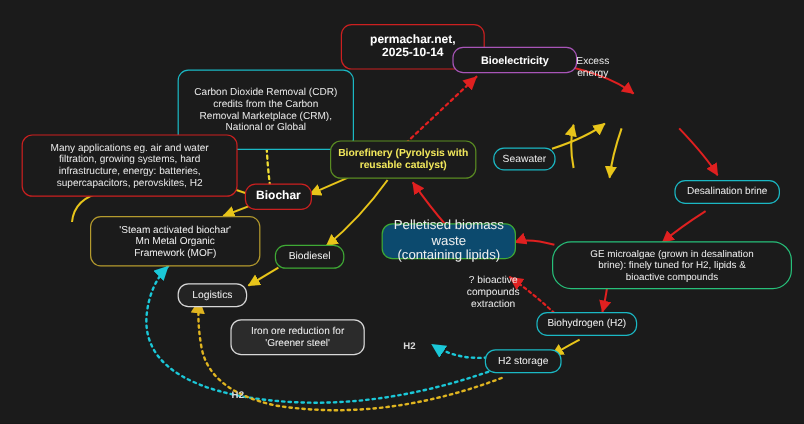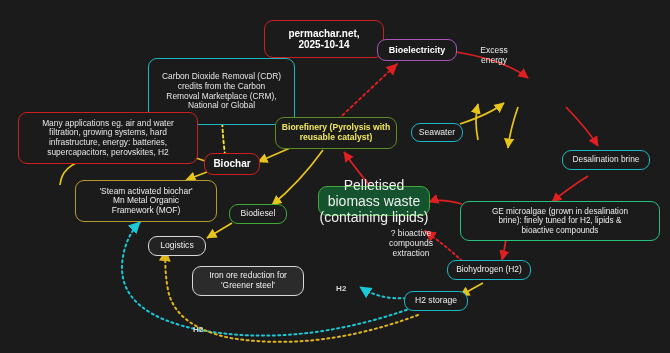--- a/index.html
+++ b/index.html
@@ -47,22 +47,22 @@
   .n-manyapps{border-color:#cc2020;background:#1b1b1b;color:#e6e6e6;font-size:8.4px;}
   .n-biorefinery{border-color:#5a8c22;background:#1b1b1b;color:#f2e85c;font-weight:bold;font-size:8.6px;}
   .n-rfd{border-color:#e0a0a8;background:#5a1418;color:#f6efb0;font-weight:bold;font-size:8.4px;}
   .n-seawater{border-color:#1bb8c4;background:#1b1b1b;color:#eaeaea;font-size:8.6px;}
   .n-potable{border-color:#1bb8c4;background:#1b1b1b;color:#eaeaea;font-size:8.4px;}
   .n-brine{border-color:#1bb8c4;background:#1b1b1b;color:#eaeaea;font-size:8.4px;}
   .n-biochar{border-color:#cc2020;background:#1b1b1b;color:#ffffff;font-weight:bold;font-size:10px;}
   .n-mof{border-color:#b59b2e;background:#1b1b1b;color:#ededed;font-size:8.4px;}
   .n-biodiesel{border-color:#3faa35;background:#1b1b1b;color:#f0f0f0;font-size:8.6px;}
   .n-logistics{border-color:#d8d8d8;background:#232323;color:#f0f0f0;font-size:8.6px;}
-  .n-pellet{border-color:#3faa35;background:#14532d;color:#efefef;font-size:14px;}
-  .n-microalgae{border-color:#27c07a;background:#1b1b1b;color:#ededed;font-size:8.2px;}
+  .n-pellet{border-color:#3faa35;background:#0c4a6e;color:#efefef;font-size:11px;}
+  .n-microalgae{border-color:#27c07a;background:#1b1b1b;color:#ededed;font-size:8.2px;border-radius:16px;}
   .n-biohydrogen{border-color:#1bb8c4;background:#1b1b1b;color:#efefef;font-size:8.4px;}
   .n-h2storage{border-color:#1bb8c4;background:#1b1b1b;color:#efefef;font-size:8.6px;}
   .n-ironore{border-color:#d8d8d8;background:#2b2b2b;color:#f0f0f0;font-size:8.4px;}
 </style>
 </head>
 <body>
 
 <div id="canvas">
 
   <svg id="edges" viewBox="0 0 670 353" xmlns="http://www.w3.org/2000/svg">
@@ -124,24 +124,24 @@
 
     <path d="M483,283 Q470,290 460,296" stroke="#e8c51a" stroke-width="1.7" fill="none" marker-end="url(#ah-y)"></path>
 
     <path d="M406,298 Q380,300 360,287" stroke="#1bc8d8" stroke-width="2" fill="none" stroke-dasharray="2,3.4" stroke-linecap="round" marker-end="url(#ah-c)"></path>
 
     <path d="M412,308 Q300,348 200,330 Q120,314 122,265 Q124,238 140,222" stroke="#1bc8d8" stroke-width="2" fill="none" stroke-dasharray="2,3.4" stroke-linecap="round" marker-end="url(#ah-c)"></path>
 
     <path d="M418,315 Q320,352 230,338 Q175,326 168,290 Q164,268 166,250" stroke="#e0b520" stroke-width="2" fill="none" stroke-dasharray="2,3.4" stroke-linecap="round" marker-end="url(#ah-g)"></path>
   </svg>
 
-  <div class="node n-permachar" style="left:264px;top:20px;width:120px;height:38px;">permachar.net,
+  <div class="node n-permachar" style="left:284px;top:20px;width:120px;height:38px;">permachar.net,
 2025-10-14</div>
 
-  <div class="node n-bioelectricity" style="left:377px;top:39px;width:80px;height:22px;">Bioelectricity</div>
+  <div class="node n-bioelectricity" style="left:377px;top:39px;width:104px;height:22px;">Bioelectricity</div>
 
   <div class="node n-cdr" style="left:148px;top:58px;width:147px;height:67px;">Carbon Dioxide Removal (CDR)
 credits from the Carbon
 Removal Marketplace (CRM),
 National or Global</div>
 
   <div class="node n-manyapps" style="left:18px;top:112px;width:180px;height:52px;">Many applications eg. air and water
 filtration, growing systems, hard
 infrastructure, energy: batteries,
 supercapacitors, perovskites, H2</div>

